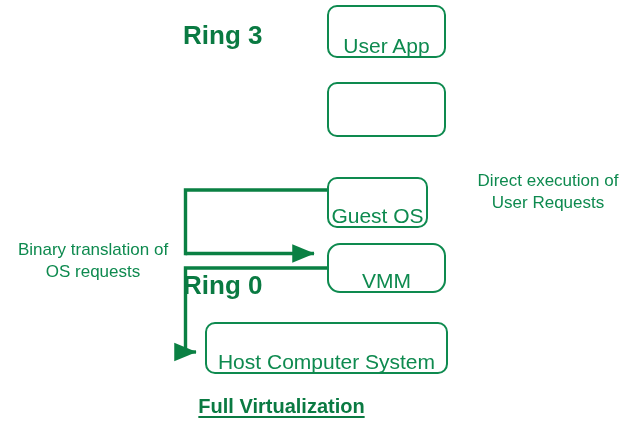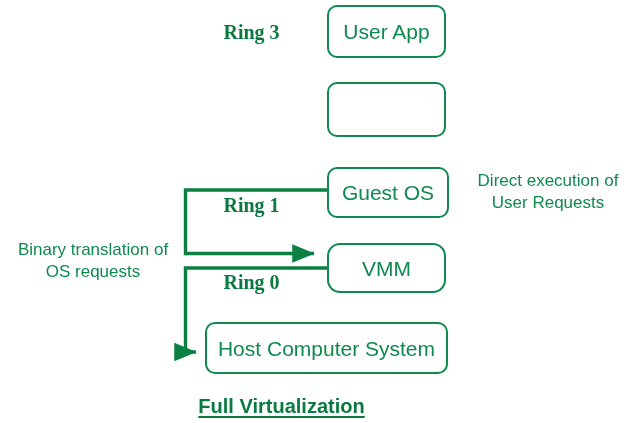--- a/index.html
+++ b/index.html
@@ -24,39 +24,38 @@
     width: 641px;
     height: 423px;
   }
   .node-box {
     position: absolute;
     box-sizing: border-box;
     border: 2px solid #0e8a4f;
     border-radius: 10px;
     background: #ffffff;
     display: flex;
-    align-items: center;
+    align-items: flex-end;
     justify-content: center;
   }
   .node-label {
     color: #0e8a4f;
     font-size: 21px;
     font-weight: 400;
     line-height: 1;
     white-space: nowrap;
   }
   .ring-label {
     position: absolute;
     color: #0a7a42;
-    font-size: 20px;
+    font-size: 26px;
     font-weight: bold;
     line-height: 1;
     white-space: nowrap;
-    text-align: center;
-    font-family: Liberation Serif, serif;
+    text-align: left;
   }
   .side-note {
     position: absolute;
     color: #0e8a4f;
     font-size: 17px;
     font-weight: 400;
     line-height: 1.28;
     text-align: center;
   }
   .caption {
@@ -95,34 +94,33 @@
   </svg>
 
   <div class="node-box" style="left:327px; top:5px; width:119px; height:53px;">
     <span class="node-label">User App</span>
   </div>
 
   <div class="node-box" style="left:327px; top:82px; width:119px; height:55px;">
     <span class="node-label"></span>
   </div>
 
-  <div class="node-box" style="left:327px; top:167px; width:122px; height:51px;">
+  <div class="node-box" style="left:327px; top:177px; width:101px; height:51px;">
     <span class="node-label">Guest OS</span>
   </div>
 
   <div class="node-box" style="left:327px; top:243px; width:119px; height:50px;border-radius:13px;">
     <span class="node-label">VMM</span>
   </div>
 
   <div class="node-box" style="left:205px; top:322px; width:243px; height:52px;">
     <span class="node-label">Host Computer System</span>
   </div>
 
   <div class="ring-label" style="left:183px; top:22px; width:137px;">Ring 3</div>
-  <div class="ring-label" style="left:183px; top:195px; width:137px;">Ring 1</div>
   <div class="ring-label" style="left:183px; top:272px; width:137px;">Ring 0</div>
 
   <div class="side-note" style="left:460px; top:170px; width:176px;">
     <div>Direct execution of</div>
     <div>User Requests</div>
   </div>
 
   <div class="side-note" style="left:8px; top:239px; width:170px;">
     <div>Binary translation of</div>
     <div>OS requests</div>

